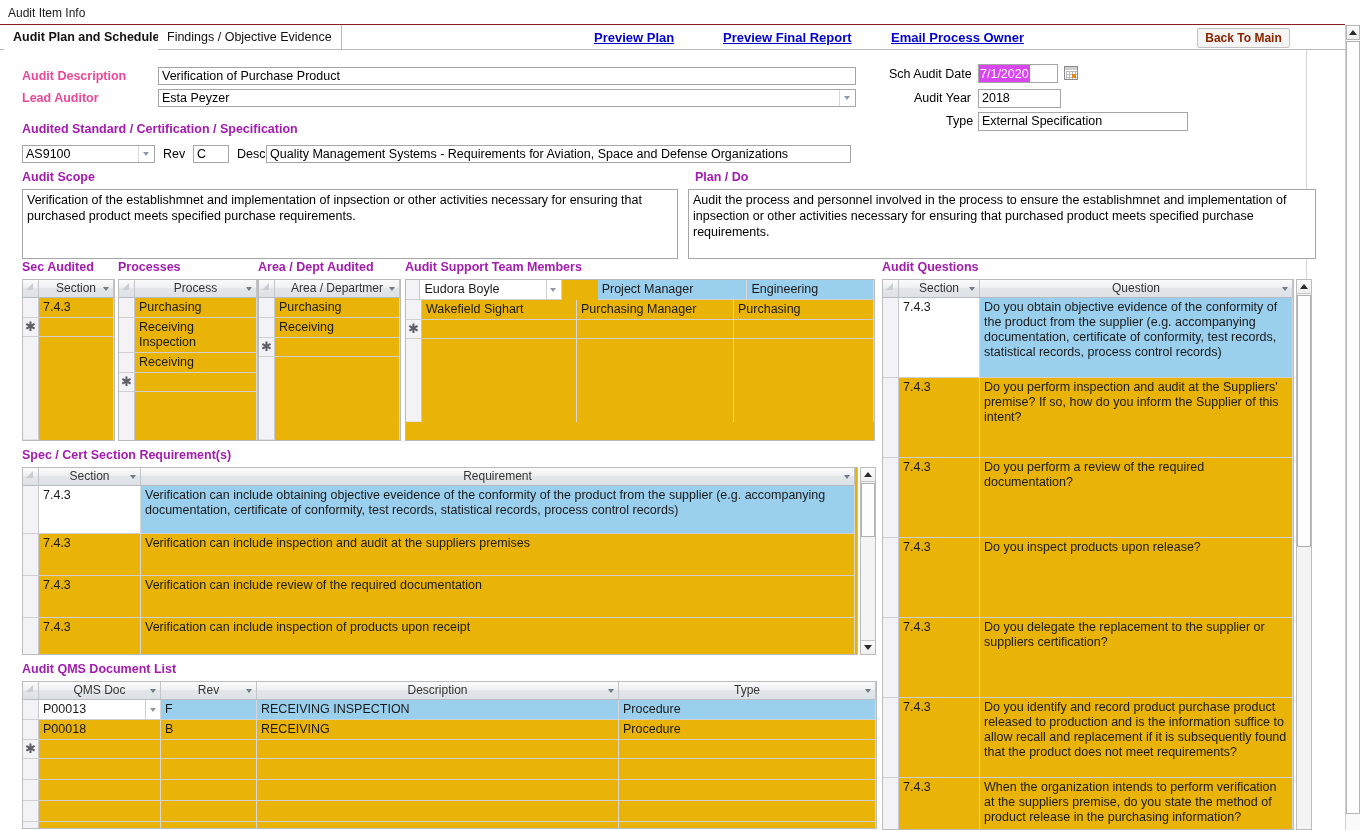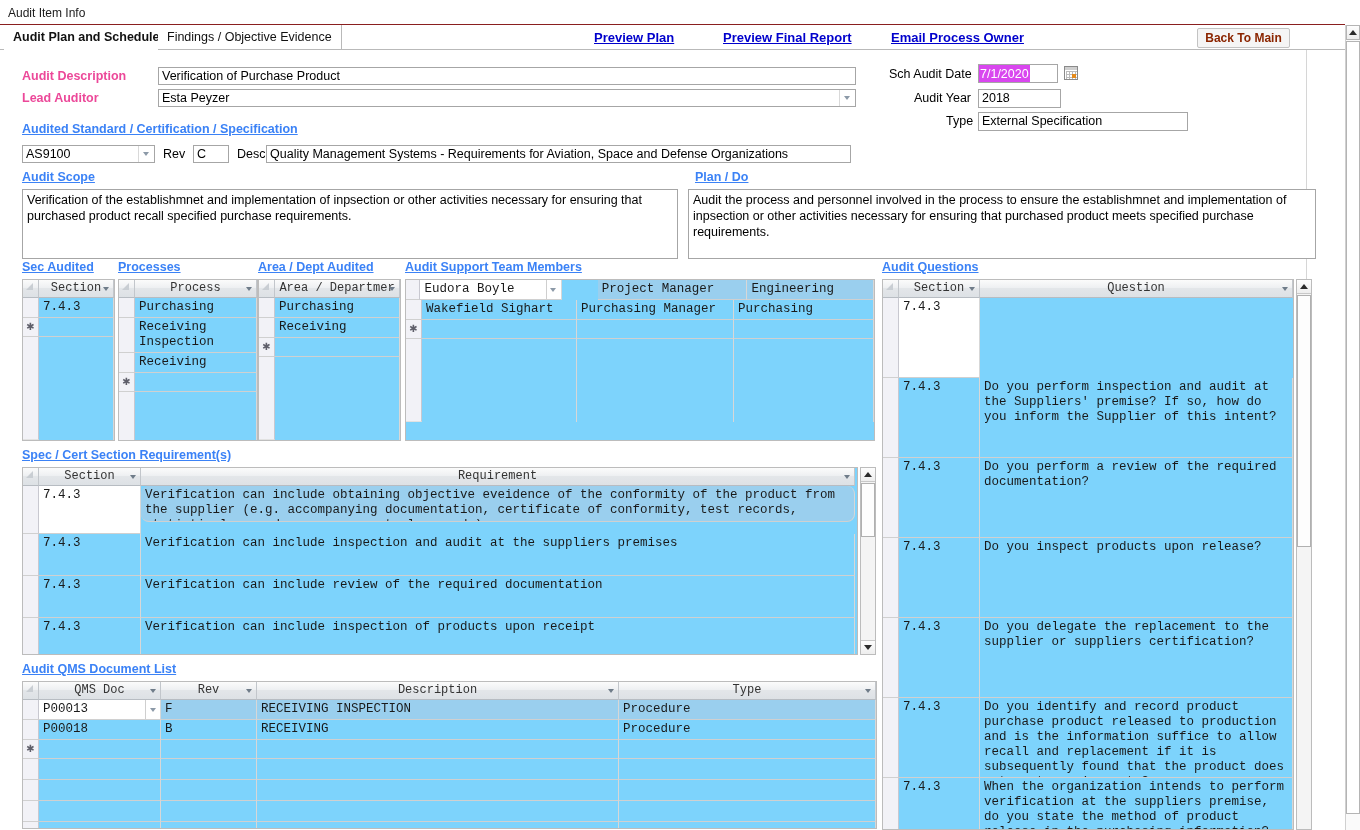--- a/index.html
+++ b/index.html
@@ -116,27 +116,27 @@
   .cal-icon .g { position:absolute; left:1px; top:4px; width:11px; height:8px;
     background-image:
       linear-gradient(to right,#bbb 1px,transparent 1px),
       linear-gradient(to bottom,#bbb 1px,transparent 1px);
     background-size: 3px 3px; }
   .cal-icon .dot { position:absolute; right:1px; bottom:1px; width:4px; height:4px; background:#e58a1a; }
 
   
   .sec-head {
     position: absolute; font-weight: bold; font-size: 12.5px;
-    color: #3b82f6; text-decoration: underline; white-space: nowrap;
+    color: #a21caf; white-space: nowrap;
   }
 
   
   .grid {
-    position: absolute; background: #7dd3fc;
-    border: 1px solid #bcbcbc; overflow: hidden; font-family: Liberation Mono, monospace;
+    position: absolute; background: #eab308;
+    border: 1px solid #bcbcbc; overflow: hidden;
   }
   .grid .hrow { display: flex; height: 18px; }
   .grid .hcell {
     background: linear-gradient(#fbfbfb 0%, #eef0f2 45%, #e3e6e9 50%, #dde1e5 100%);
     border-right: 1px solid #c2c6cb; border-bottom: 1px solid #b7bcc2;
     font-size: 12px; color: #333; line-height: 17px; text-align: center;
     position: relative; overflow: hidden; white-space: nowrap;
   }
   .grid .hcell .sortarrow {
     position: absolute; right: 4px; top: 7px;
@@ -265,21 +265,21 @@
     <span class="arrow">
         <i class="arrow-gl"></i>
       </span>
   </div>
   <div class="lbl-n" style="left:163px; top:147px;">Rev</div>
   <div class="fld" style="left:193px; top:145px; width:36px; height:18px;">C</div>
   <div class="lbl-n" style="left:237px; top:147px;">Desc</div>
   <div class="fld" style="left:266px; top:145px; width:585px; height:18px;">Quality Management Systems - Requirements for Aviation, Space and Defense Organizations</div>
 
   <div class="sec-head" style="left:22px; top:170px;">Audit Scope</div>
-  <div class="fld multiline" style="left:22px; top:189px; width:656px; height:70px;">Verification of the establishmnet and implementation of inpsection or other activities necessary for ensuring that purchased product recall specified purchase requirements.</div>
+  <div class="fld multiline" style="left:22px; top:189px; width:656px; height:70px;">Verification of the establishmnet and implementation of inpsection or other activities necessary for ensuring that purchased product meets specified purchase requirements.</div>
 
   <div class="sec-head" style="left:695px; top:170px;">Plan / Do</div>
   <div class="fld multiline" style="left:688px; top:189px; width:628px; height:70px;">Audit the process and personnel involved in the process to ensure the establishmnet and implementation of inpsection or other activities necessary for ensuring that purchased product meets specified purchase requirements.</div>
 
   <div class="sec-head" style="left:22px; top:260px;">Sec Audited</div>
   <div class="grid" style="left:22px; top:279px; width:93px; height:162px;">
     <div class="hrow">
       <div class="hcell selcol" style="width:16px;"></div>
       <div class="hcell" style="width:75px;">
         <span>Section</span><i class="sortarrow"></i>
@@ -395,21 +395,21 @@
       <div class="hcell" style="width:102px;">
         <span>Section</span><i class="sortarrow"></i>
       </div>
       <div class="hcell" style="width:714px;">
         <span>Requirement</span><i class="sortarrow"></i>
       </div>
     </div>
     <div class="row selected">
       <div class="cell sel-marker" style="width:16px; height:48px;"></div>
       <div class="cell white" style="width:102px; height:48px;">7.4.3</div>
-      <div class="cell" style="width:714px; height:36px;border-radius:8px;">Verification can include obtaining objective eveidence of the conformity of the product from the supplier (e.g. accompanying documentation, certificate of conformity, test records, statistical records, process control records)</div>
+      <div class="cell" style="width:714px; height:48px;">Verification can include obtaining objective eveidence of the conformity of the product from the supplier (e.g. accompanying documentation, certificate of conformity, test records, statistical records, process control records)</div>
     </div>
     <div class="row">
       <div class="cell sel-marker" style="width:16px; height:42px;"></div>
       <div class="cell" style="width:102px; height:42px;">7.4.3</div>
       <div class="cell" style="width:714px; height:42px;">Verification can include inspection and audit at the suppliers premises</div>
     </div>
     <div class="row">
       <div class="cell sel-marker" style="width:16px; height:42px;"></div>
       <div class="cell" style="width:102px; height:42px;">7.4.3</div>
       <div class="cell" style="width:714px; height:42px;">Verification can include review of the required documentation</div>
@@ -511,20 +511,21 @@
       <div class="hcell" style="width:81px;">
         <span>Section</span><i class="sortarrow"></i>
       </div>
       <div class="hcell" style="width:313px;">
         <span>Question</span><i class="sortarrow"></i>
       </div>
     </div>
     <div class="row selected">
       <div class="cell sel-marker" style="width:16px; height:80px;"></div>
       <div class="cell white" style="width:81px; height:80px;">7.4.3</div>
+      <div class="cell" style="width:313px; height:80px;">Do you obtain objective evidence of the conformity of the product from the supplier (e.g. accompanying documentation, certificate of conformity, test records, statistical records, process control records)</div>
     </div>
     <div class="row">
       <div class="cell sel-marker" style="width:16px; height:80px;"></div>
       <div class="cell" style="width:81px; height:80px;">7.4.3</div>
       <div class="cell" style="width:313px; height:80px;">Do you perform inspection and audit at the Suppliers' premise? If so, how do you inform the Supplier of this intent?</div>
     </div>
     <div class="row">
       <div class="cell sel-marker" style="width:16px; height:80px;"></div>
       <div class="cell" style="width:81px; height:80px;">7.4.3</div>
       <div class="cell" style="width:313px; height:80px;">Do you perform a review of the required documentation?</div>

